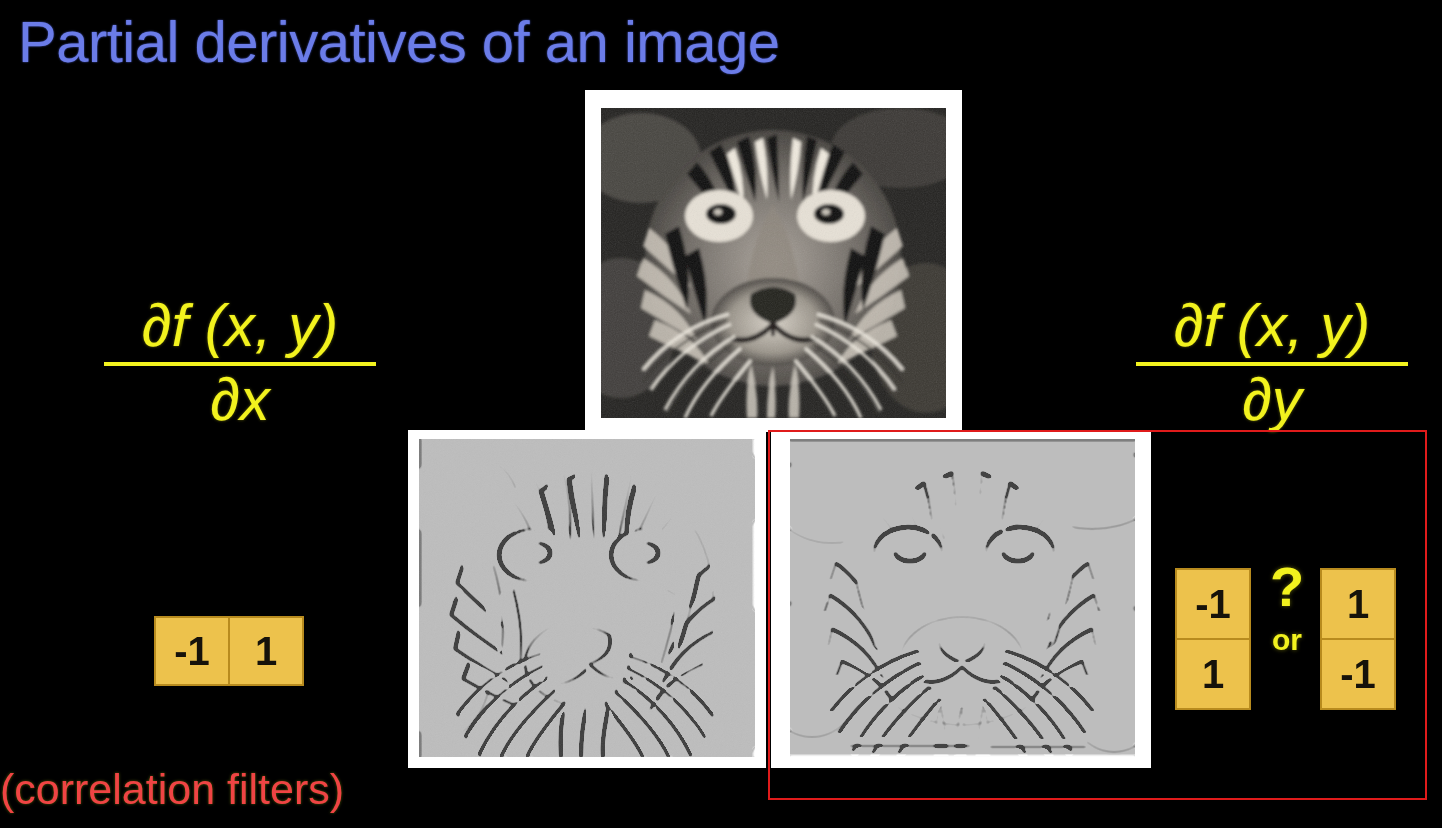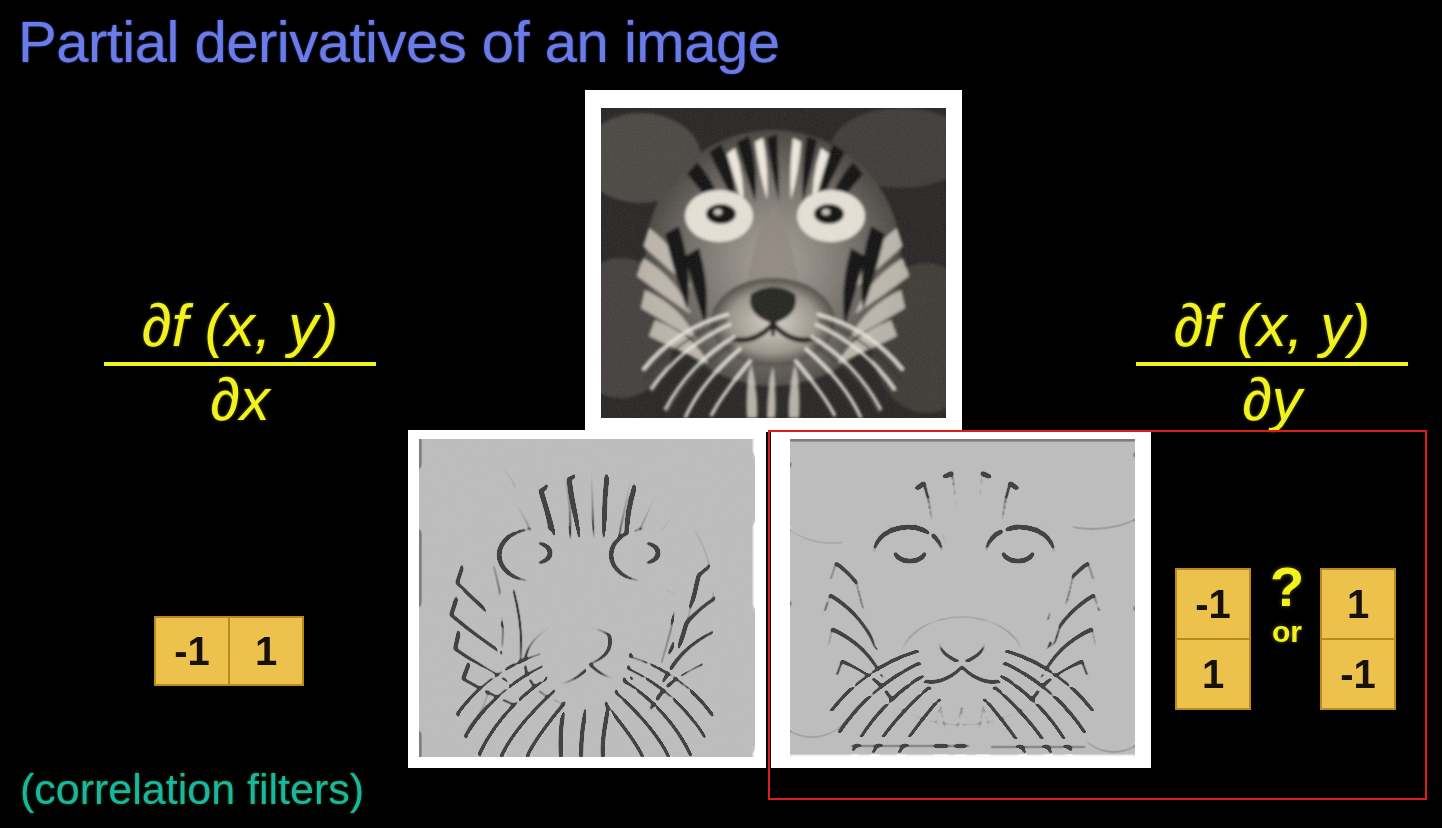--- a/index.html
+++ b/index.html
@@ -53,25 +53,25 @@
   .formula .den {
     font-size: 60px;
     white-space: nowrap;
   }
   #formula-dx { left: 104px; top: 296px; width: 272px; }
   #formula-dy { left: 1136px; top: 296px; width: 272px; }
 
   
   #caption {
     position: absolute;
-    left: 20px;
+    left: 0;
     top: 765px;
     font-family: "Liberation Sans", sans-serif;
     font-size: 43px;
-    color: #14b8a6;
+    color: #ef4444;
     white-space: nowrap;
     text-shadow: 0 0 3px rgba(180,200,20,.45);
   }
 
   
   #red-box {
     position: absolute;
     left: 768px;
     top: 430px;
     width: 659px;
@@ -149,21 +149,21 @@
     color: #f2f21e;
     line-height: 0.95;
     text-shadow: 0 0 4px rgba(200,200,20,.5);
   }
   #choice .orword {
     font-family: "Liberation Sans", sans-serif;
     font-size: 30px;
     font-weight: bold;
     color: #f2f21e;
     line-height: 1.0;
-    margin-top: 4px;
+    margin-top: 12px;
     text-shadow: 0 0 4px rgba(200,200,20,.5);
   }
 </style>
 </head>
 <body>
 
 <div id="slide">
 
   <div id="title">Partial derivatives of an image</div>
 

